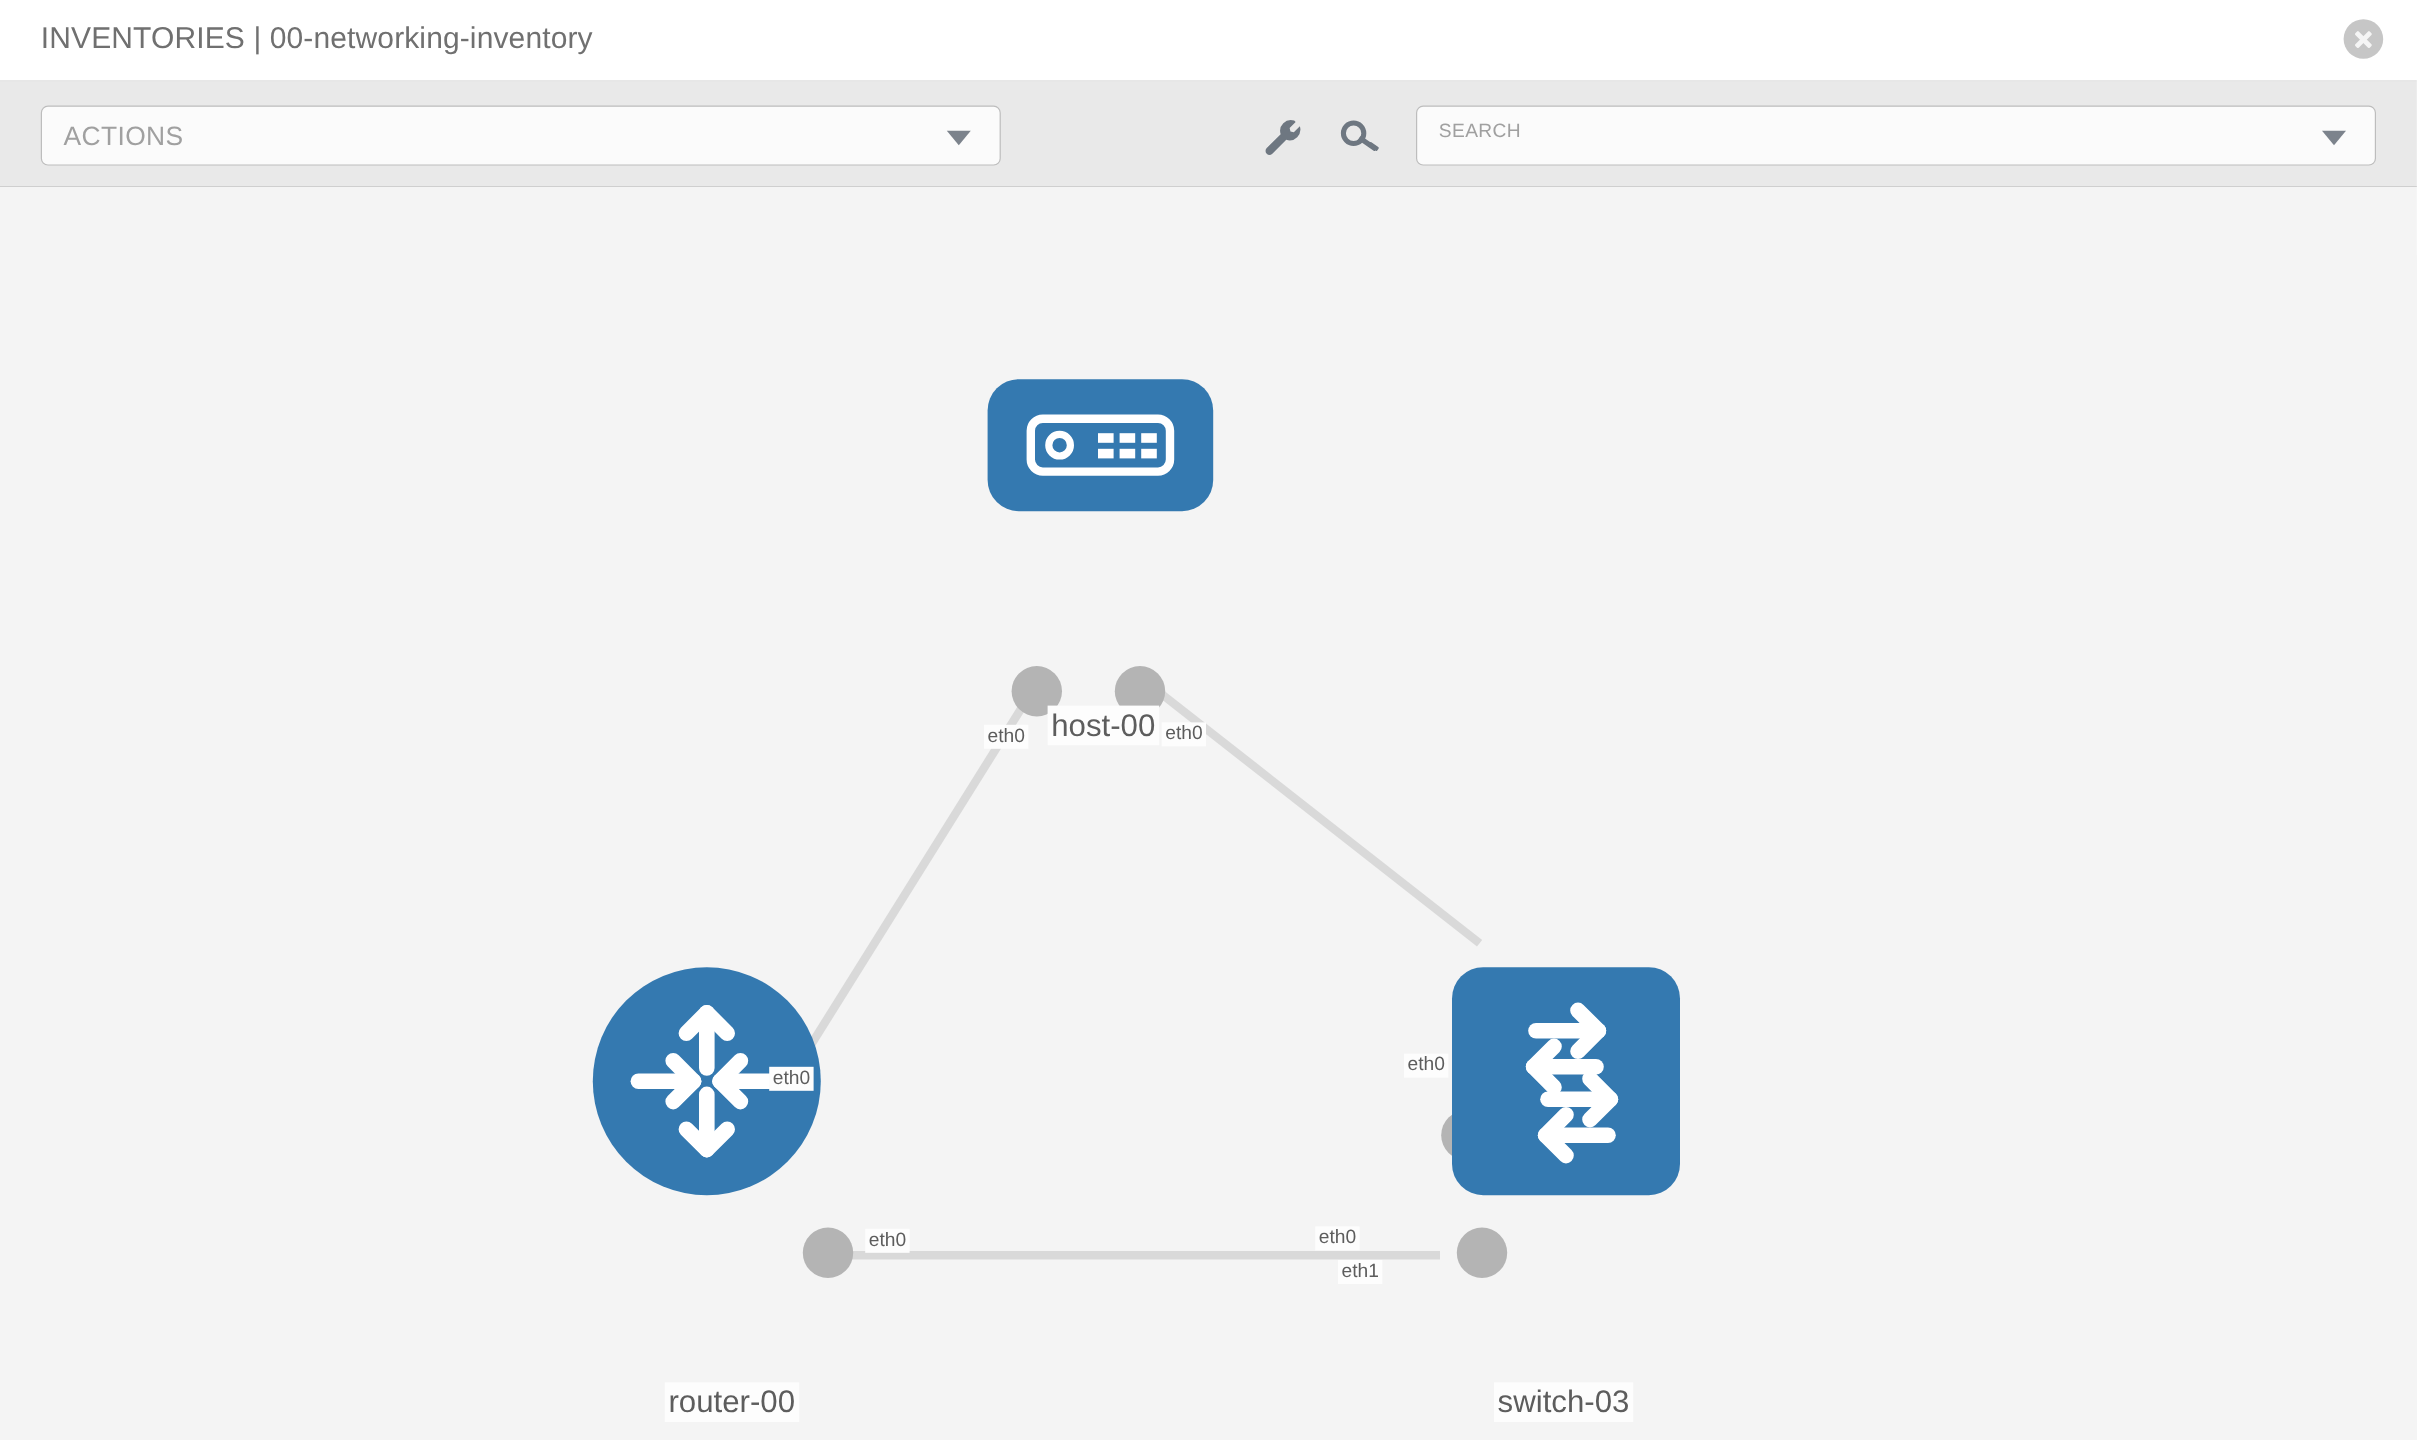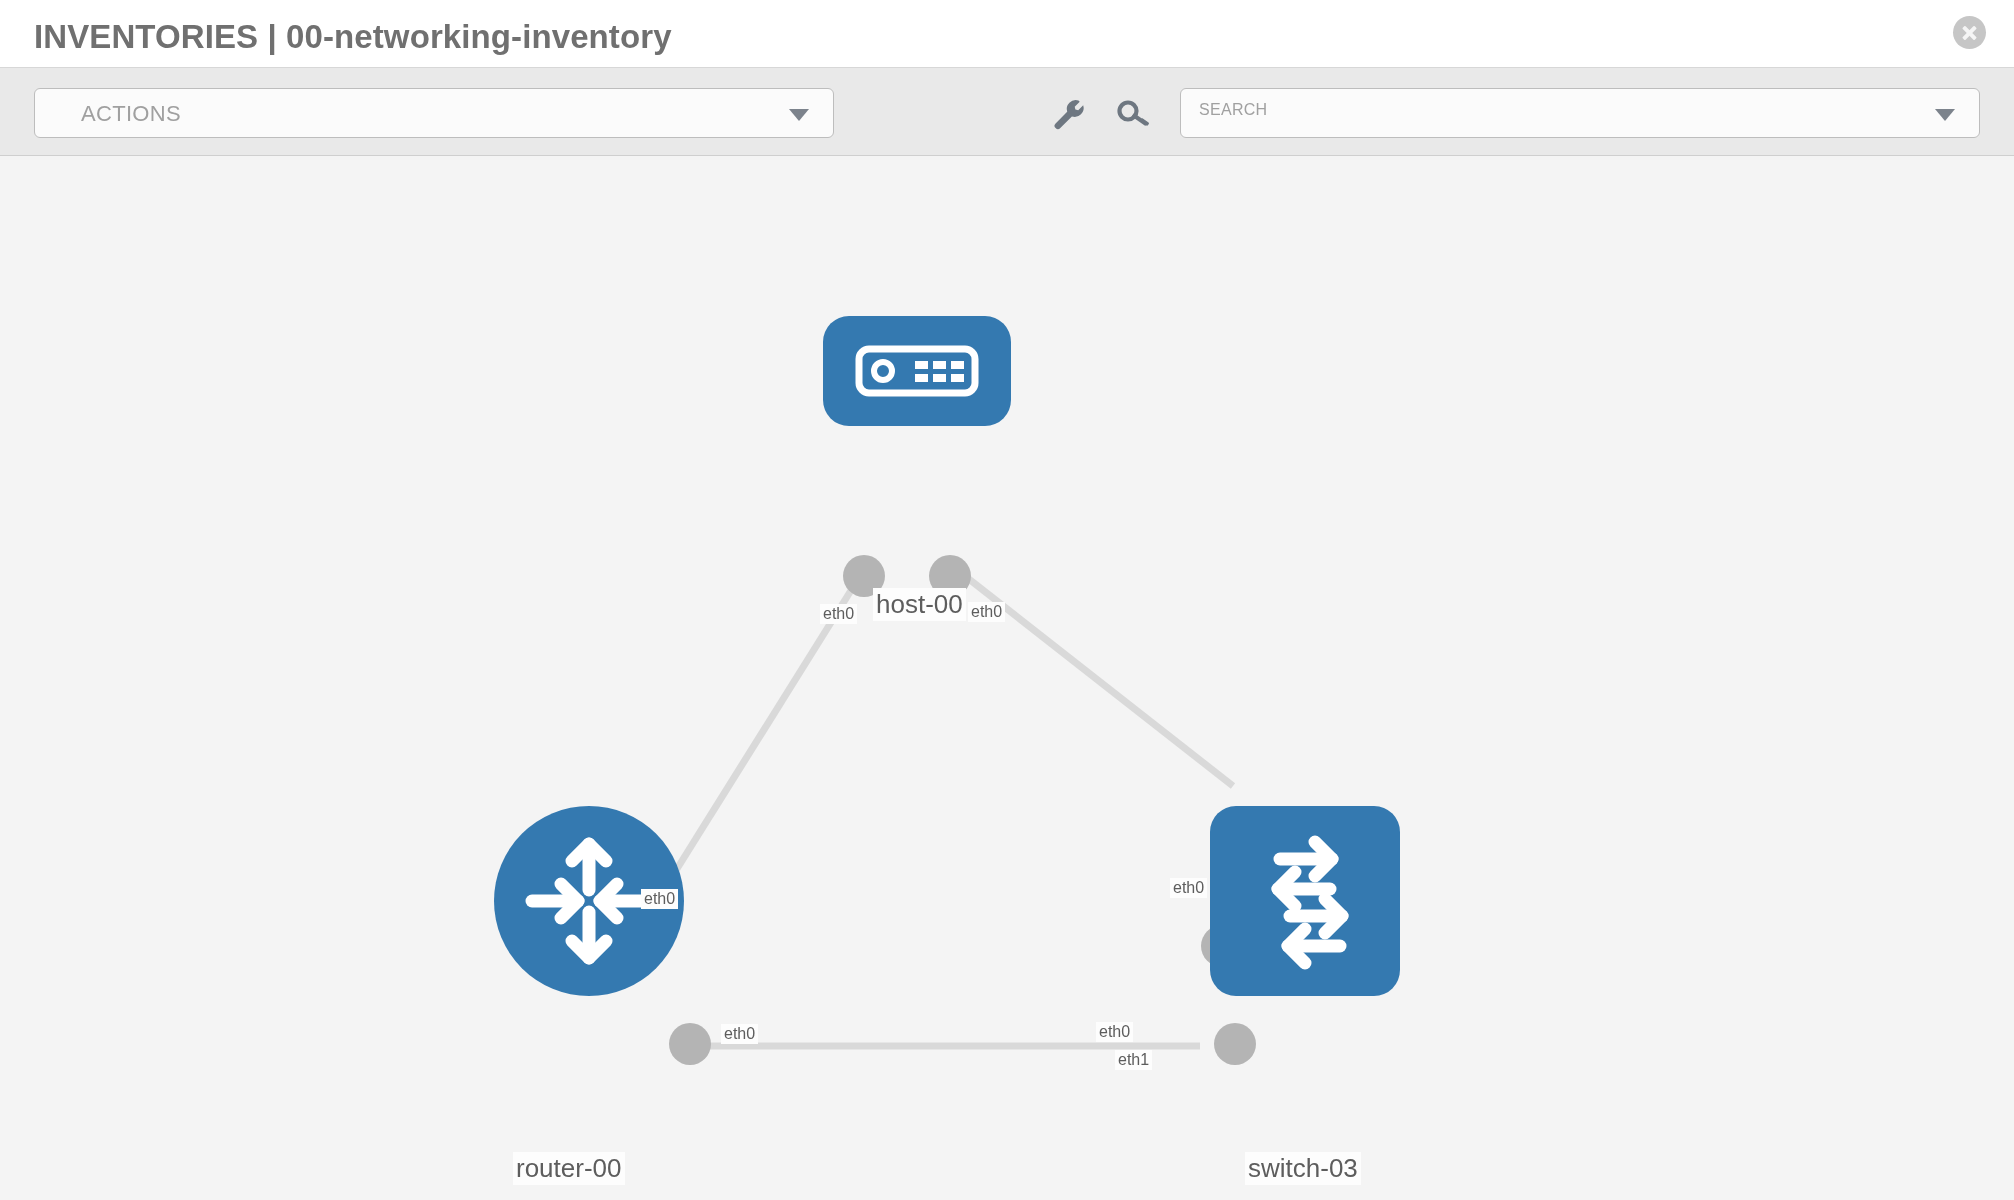--- a/index.html
+++ b/index.html
@@ -22,22 +22,22 @@
     width: 2014px;
     height: 68px;
     background: #ffffff;
     border-bottom: 1px solid #d7d7d7;
     box-sizing: border-box;
   }
   .page-title {
     position: absolute;
     left: 34px;
     top: 18px;
-    font-size: 33px;
-    font-weight: bold;
+    font-size: 25px;
+    font-weight: normal;
     color: #707070;
     letter-spacing: 0.1px;
     white-space: nowrap;
   }
   .close-btn {
     position: absolute;
     right: 28px;
     top: 16px;
     width: 33px;
     height: 33px;
@@ -81,21 +81,20 @@
     box-sizing: border-box;
     cursor: pointer;
   }
   .actions-select .sel-label {
     position: absolute;
     left: 18px;
     top: 12px;
     font-size: 22px;
     color: #a0a0a0;
     letter-spacing: 0.3px;
-    margin-left: 28px;
   }
   .caret {
     position: absolute;
     width: 0; height: 0;
     border-left: 10px solid transparent;
     border-right: 10px solid transparent;
     border-top: 12px solid #7c838c;
   }
   .actions-select .caret { right: 24px; top: 20px; }
 
@@ -179,21 +178,21 @@
 
   .node-label {
     position: absolute;
     font-size: 26px;
     color: #5d5d5d;
     background: #fdfdfd;
     padding: 1px 3px;
     white-space: nowrap;
   }
   #label-host   { left: 873px;  top: 432px; }
-  #label-router { left: 513px;  top: 996px; }
+  #label-router { left: 554px;  top: 996px; }
   #label-switch { left: 1245px; top: 996px; }
 
   .edge-label {
     position: absolute;
     font-size: 16px;
     color: #5d5d5d;
     background: #fdfdfd;
     padding: 1px 3px;
     white-space: nowrap;
   }

